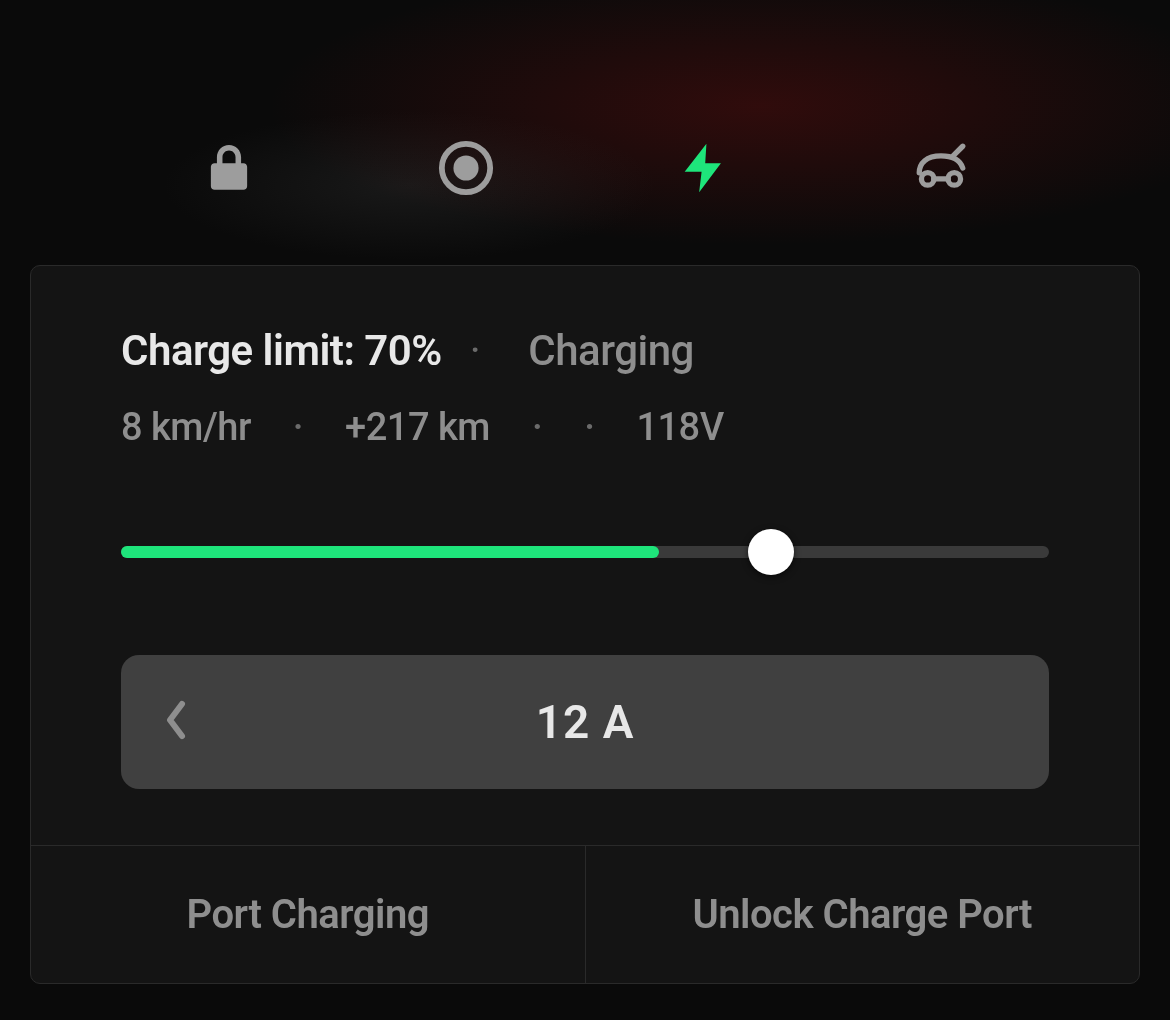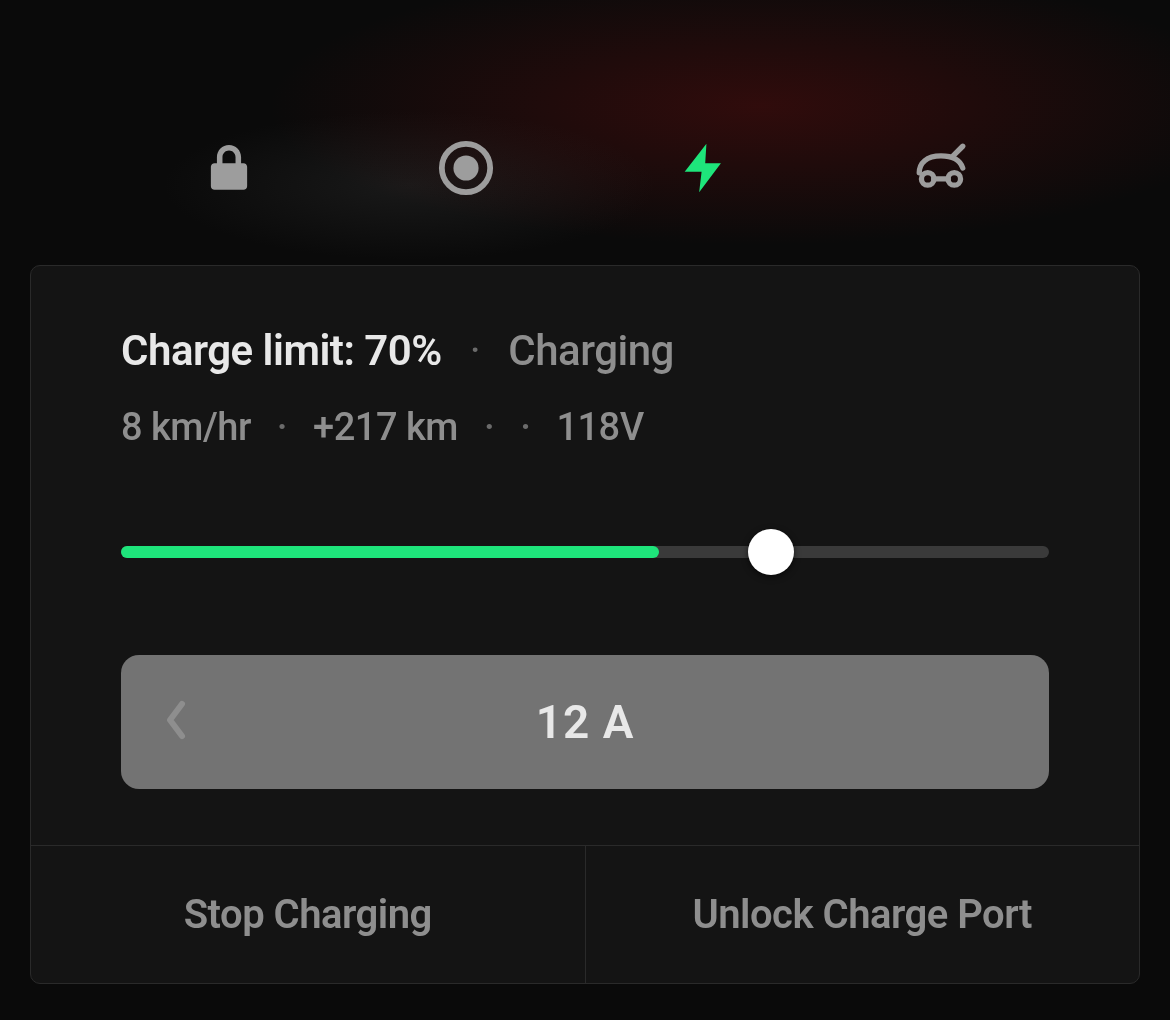--- a/index.html
+++ b/index.html
@@ -49,26 +49,26 @@
     }
     .title-row {
       display: flex;
       align-items: center;
       gap: 28px;
       font-size: 42px;
       font-weight: 600;
       letter-spacing: -0.5px;
     }
     .title-row .dot { color: #6b6b6b; font-weight: 400; }
-    .title-row .status { color: #8e8e8e; font-weight: 500; }
+    .title-row .status { color: #8e8e8e; font-weight: 500; margin-left: 20px; }
     .stats-row {
       margin-top: 30px;
       display: flex;
       align-items: center;
-      gap: 26px;
+      gap: 42px;
       font-size: 38px;
       font-weight: 500;
       color: #8e8e8e;
       letter-spacing: -0.5px;
       text-align: right;
     }
     .stats-row .dot { color: #6b6b6b; }
 
     .slider-wrap {
       position: relative;
@@ -96,21 +96,21 @@
       top: 50%;
       width: 46px; height: 46px;
       border-radius: 50%;
       background: #ffffff;
       transform: translate(-50%, -50%);
       box-shadow: 0 2px 6px rgba(0,0,0,0.6);
     }
 
     .amp-stepper {
       margin-top: 80px;
-      background: #737373;
+      background: #404040;
       border-radius: 18px;
       height: 134px;
       display: flex;
       align-items: center;
       position: relative;
     }
     .amp-dec {
       width: 110px; height: 100%;
       display: flex; align-items: center; justify-content: center;
       color: #8e8e8e;
@@ -226,16 +226,16 @@
             <polyline points="9,2 3,10 9,18"></polyline>
           </svg>
         </span>
       </div>
       <div class="amp-value">12 A</div>
     </div>
 
   </div>
 
   <div class="card-actions">
-    <div class="action-btn">Stop Charging</div>
+    <div class="action-btn">Port Charging</div>
     <div class="action-btn">Unlock Charge Port</div>
   </div>
 </div>
 
 </body></html>

